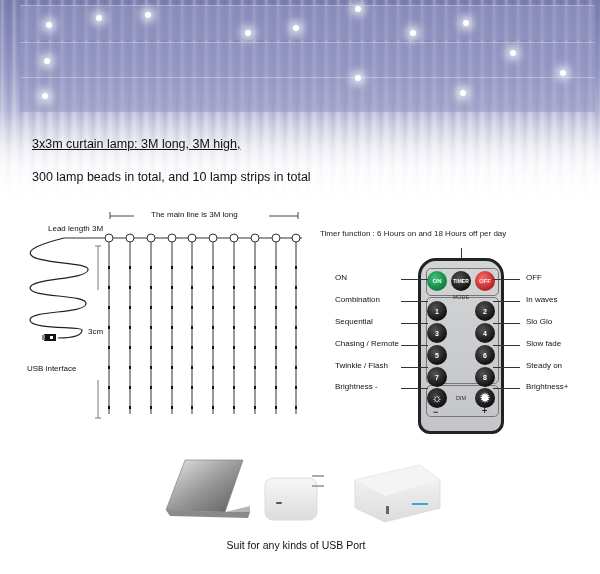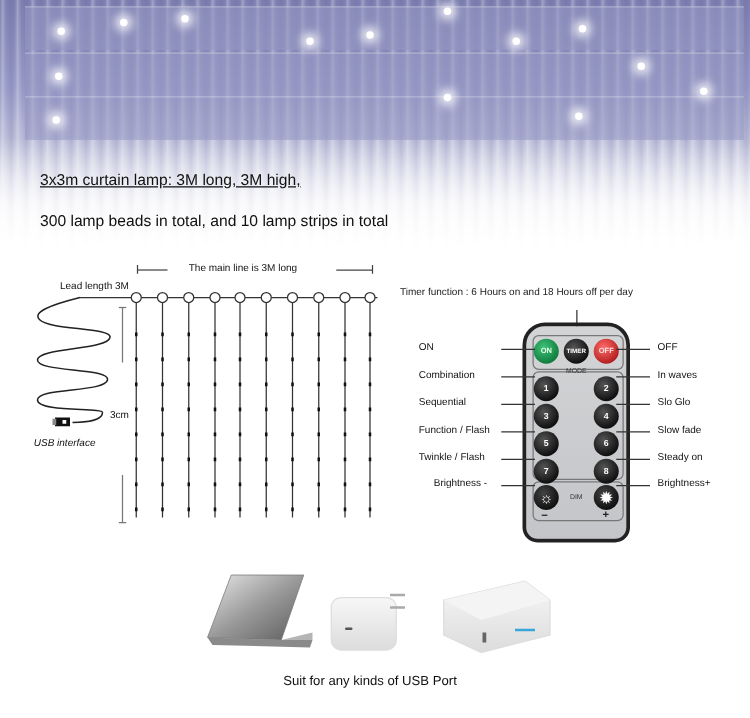--- a/index.html
+++ b/index.html
@@ -207,21 +207,21 @@
         <rect x="295" y="126" width="2" height="3"></rect>
         <rect x="295" y="146" width="2" height="3"></rect>
         <rect x="295" y="166" width="2" height="3"></rect>
         <rect x="295" y="186" width="2" height="3"></rect>
         <rect x="295" y="206" width="2" height="3"></rect>
     </g>
   </svg>
   <div class="lbl" style="left:151px;top:10px;">The main line is 3M long</div>
   <div class="lbl" style="left:48px;top:24px;">Lead length 3M</div>
   <div class="lbl" style="left:88px;top:127px;">3cm</div>
-  <div class="lbl" style="left:27px;top:150px;font-style:italic;">USB interface</div>
+  <div class="lbl" style="left:27px;top:164px;">USB interface</div>
 </div>
 
 <div class="remote-section">
   <div class="remote-sub">Timer function : 6 Hours on and 18 Hours off per day</div>
   <div class="leader" style="left:141px;top:48px;width:1px;height:22px;"></div>
 
   <div class="remote-body">
     <div class="panel" style="left:5px;top:7px;width:71px;height:26px;"></div>
     <div class="panel" style="left:5px;top:36px;width:71px;height:85px;"></div>
     <div class="panel" style="left:5px;top:124px;width:71px;height:30px;"></div>
@@ -250,25 +250,25 @@
     <div style="position:absolute;left:12px;top:146px;font-size:9px;font-weight:bold;color:#222;">−</div>
     <div style="position:absolute;left:61px;top:145px;font-size:9px;font-weight:bold;color:#222;">+</div>
   </div>
 
   <div class="rlabel" style="left:15px;top:73px;">ON</div>
   <div class="leader" style="left:81px;top:79px;width:27px;"></div>
   <div class="rlabel" style="left:15px;top:95px;">Combination</div>
   <div class="leader" style="left:81px;top:101px;width:27px;"></div>
   <div class="rlabel" style="left:15px;top:117px;">Sequential</div>
   <div class="leader" style="left:81px;top:123px;width:27px;"></div>
-  <div class="rlabel" style="left:15px;top:139px;">Function / Flash</div>
+  <div class="rlabel" style="left:15px;top:139px;">Chasing / Remote</div>
   <div class="leader" style="left:81px;top:145px;width:27px;"></div>
   <div class="rlabel" style="left:15px;top:161px;">Twinkle / Flash</div>
   <div class="leader" style="left:81px;top:167px;width:27px;"></div>
-  <div class="rlabel" style="left:15px;top:182px;margin-left:12px;">Brightness -</div>
+  <div class="rlabel" style="left:15px;top:182px;">Brightness -</div>
   <div class="leader" style="left:81px;top:188px;width:27px;"></div>
 
   <div class="leader" style="left:173px;top:79px;width:27px;"></div>
   <div class="rlabel" style="left:206px;top:73px;">OFF</div>
   <div class="leader" style="left:173px;top:101px;width:27px;"></div>
   <div class="rlabel" style="left:206px;top:95px;">In waves</div>
   <div class="leader" style="left:173px;top:123px;width:27px;"></div>
   <div class="rlabel" style="left:206px;top:117px;text-align:right;">Slo Glo</div>
   <div class="leader" style="left:173px;top:145px;width:27px;"></div>
   <div class="rlabel" style="left:206px;top:139px;">Slow fade</div>

